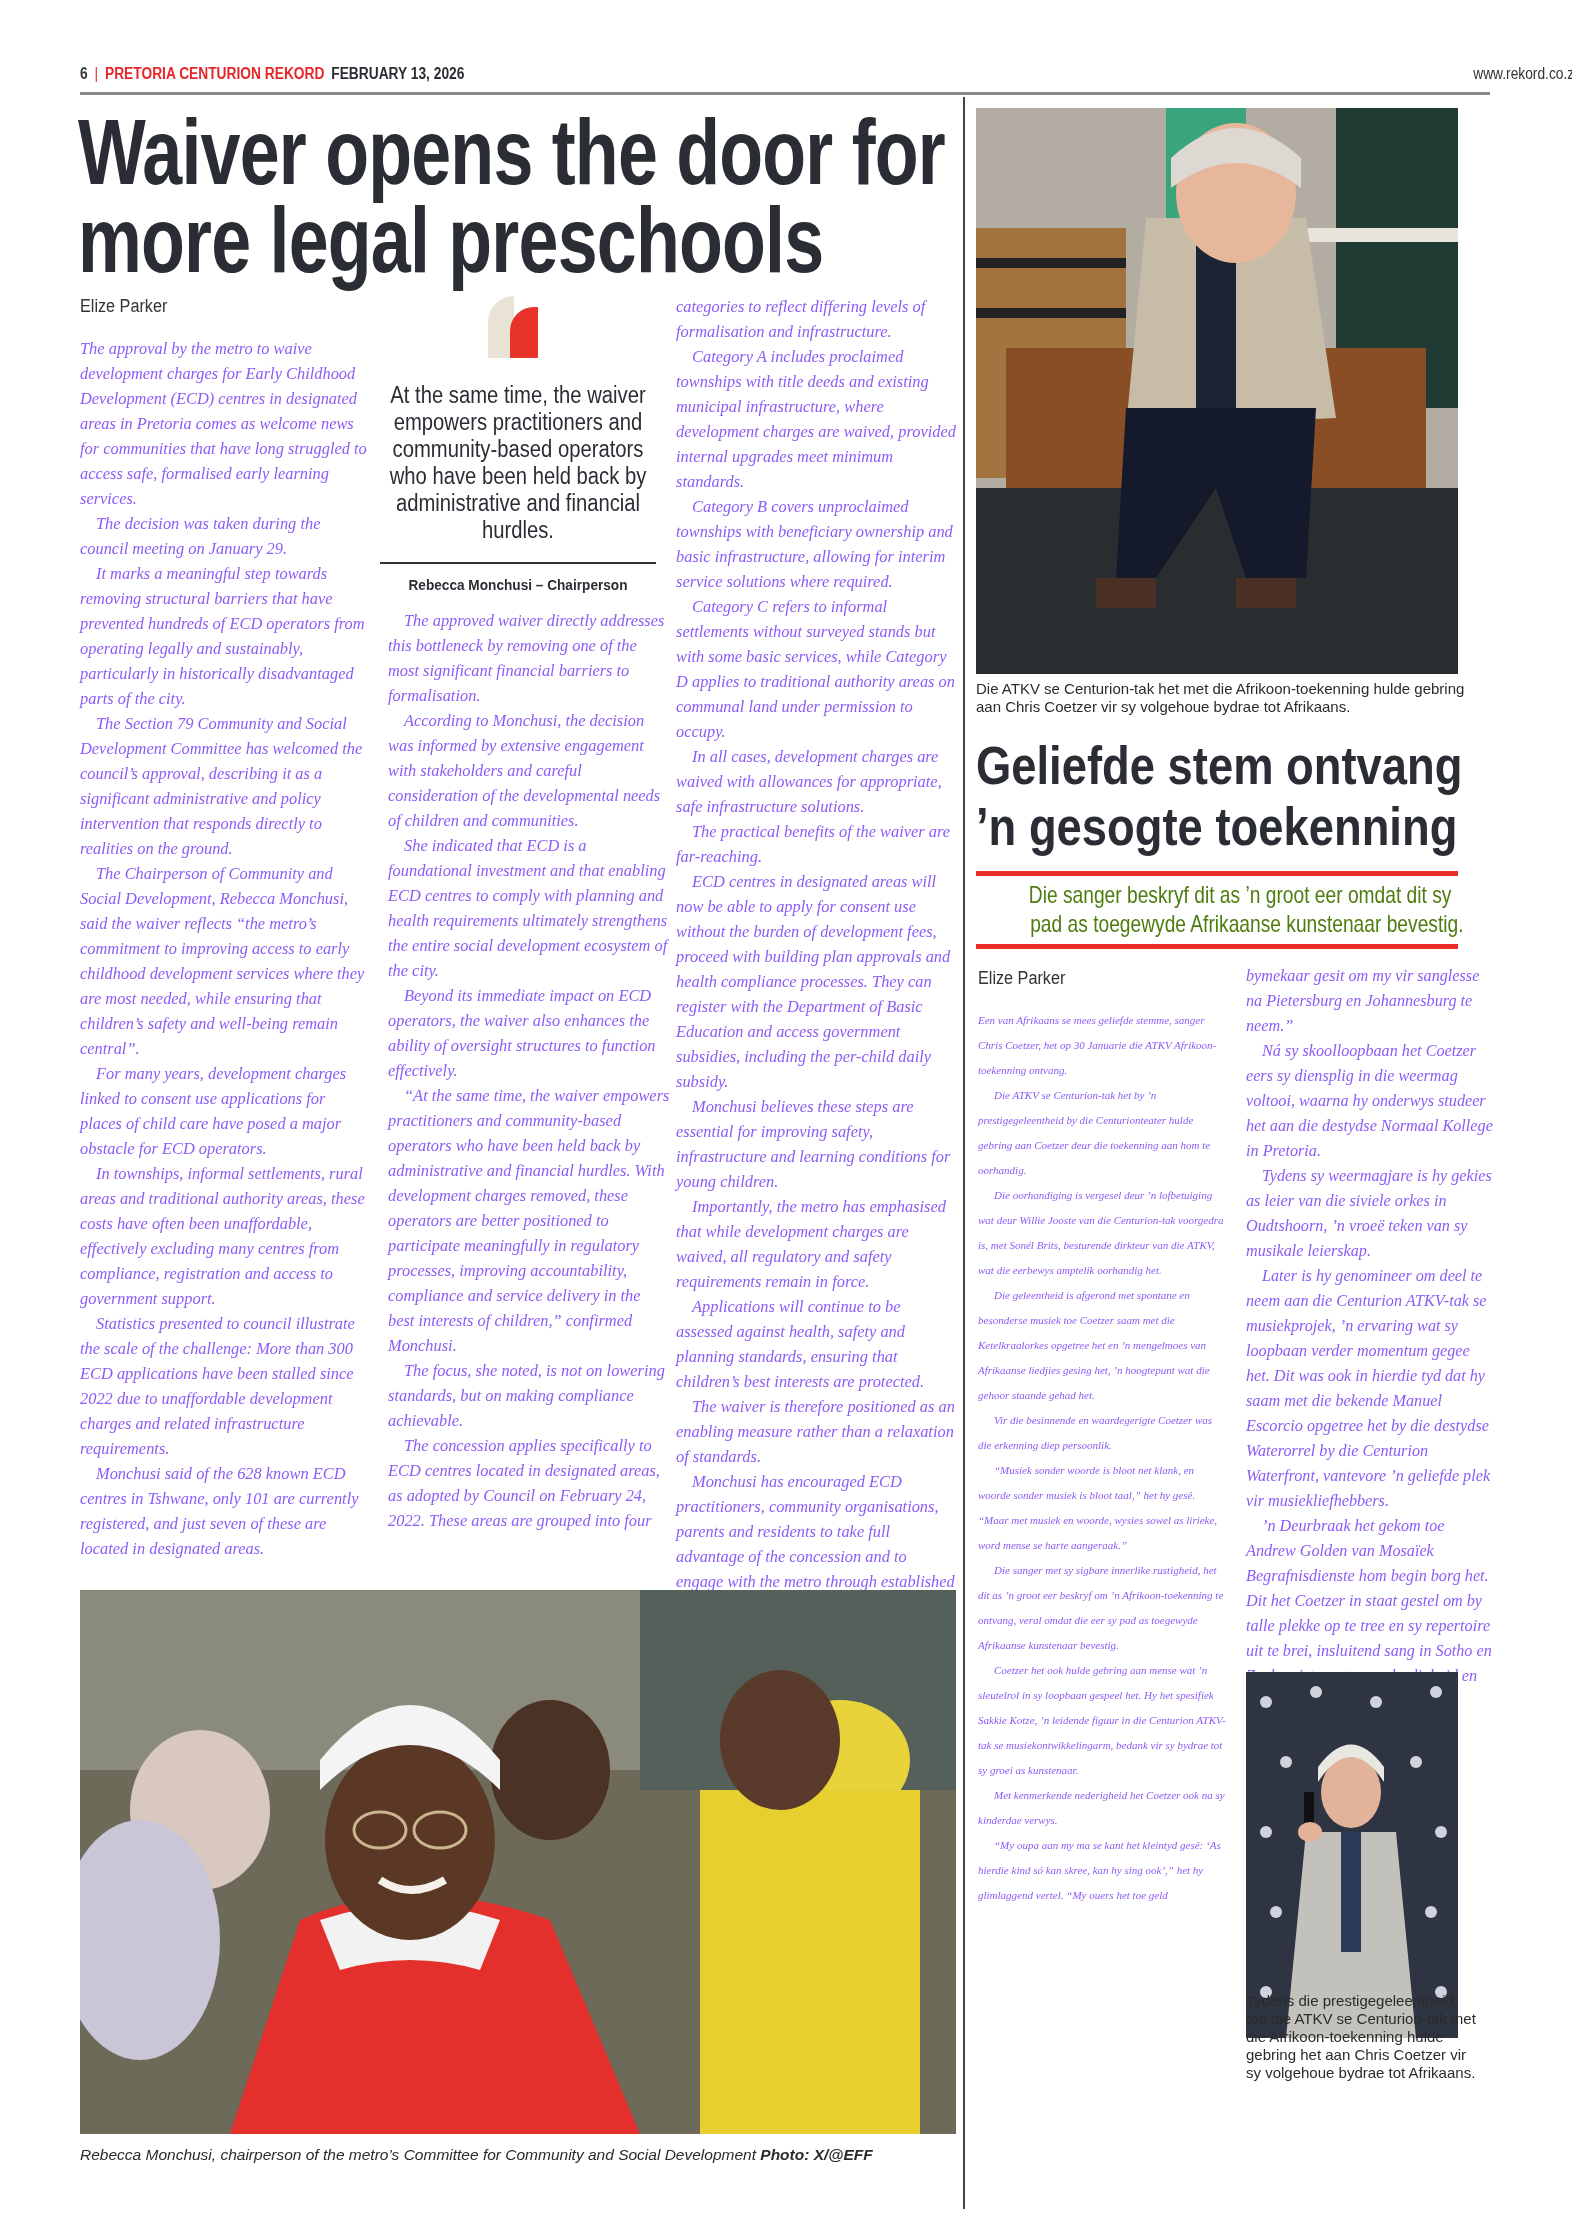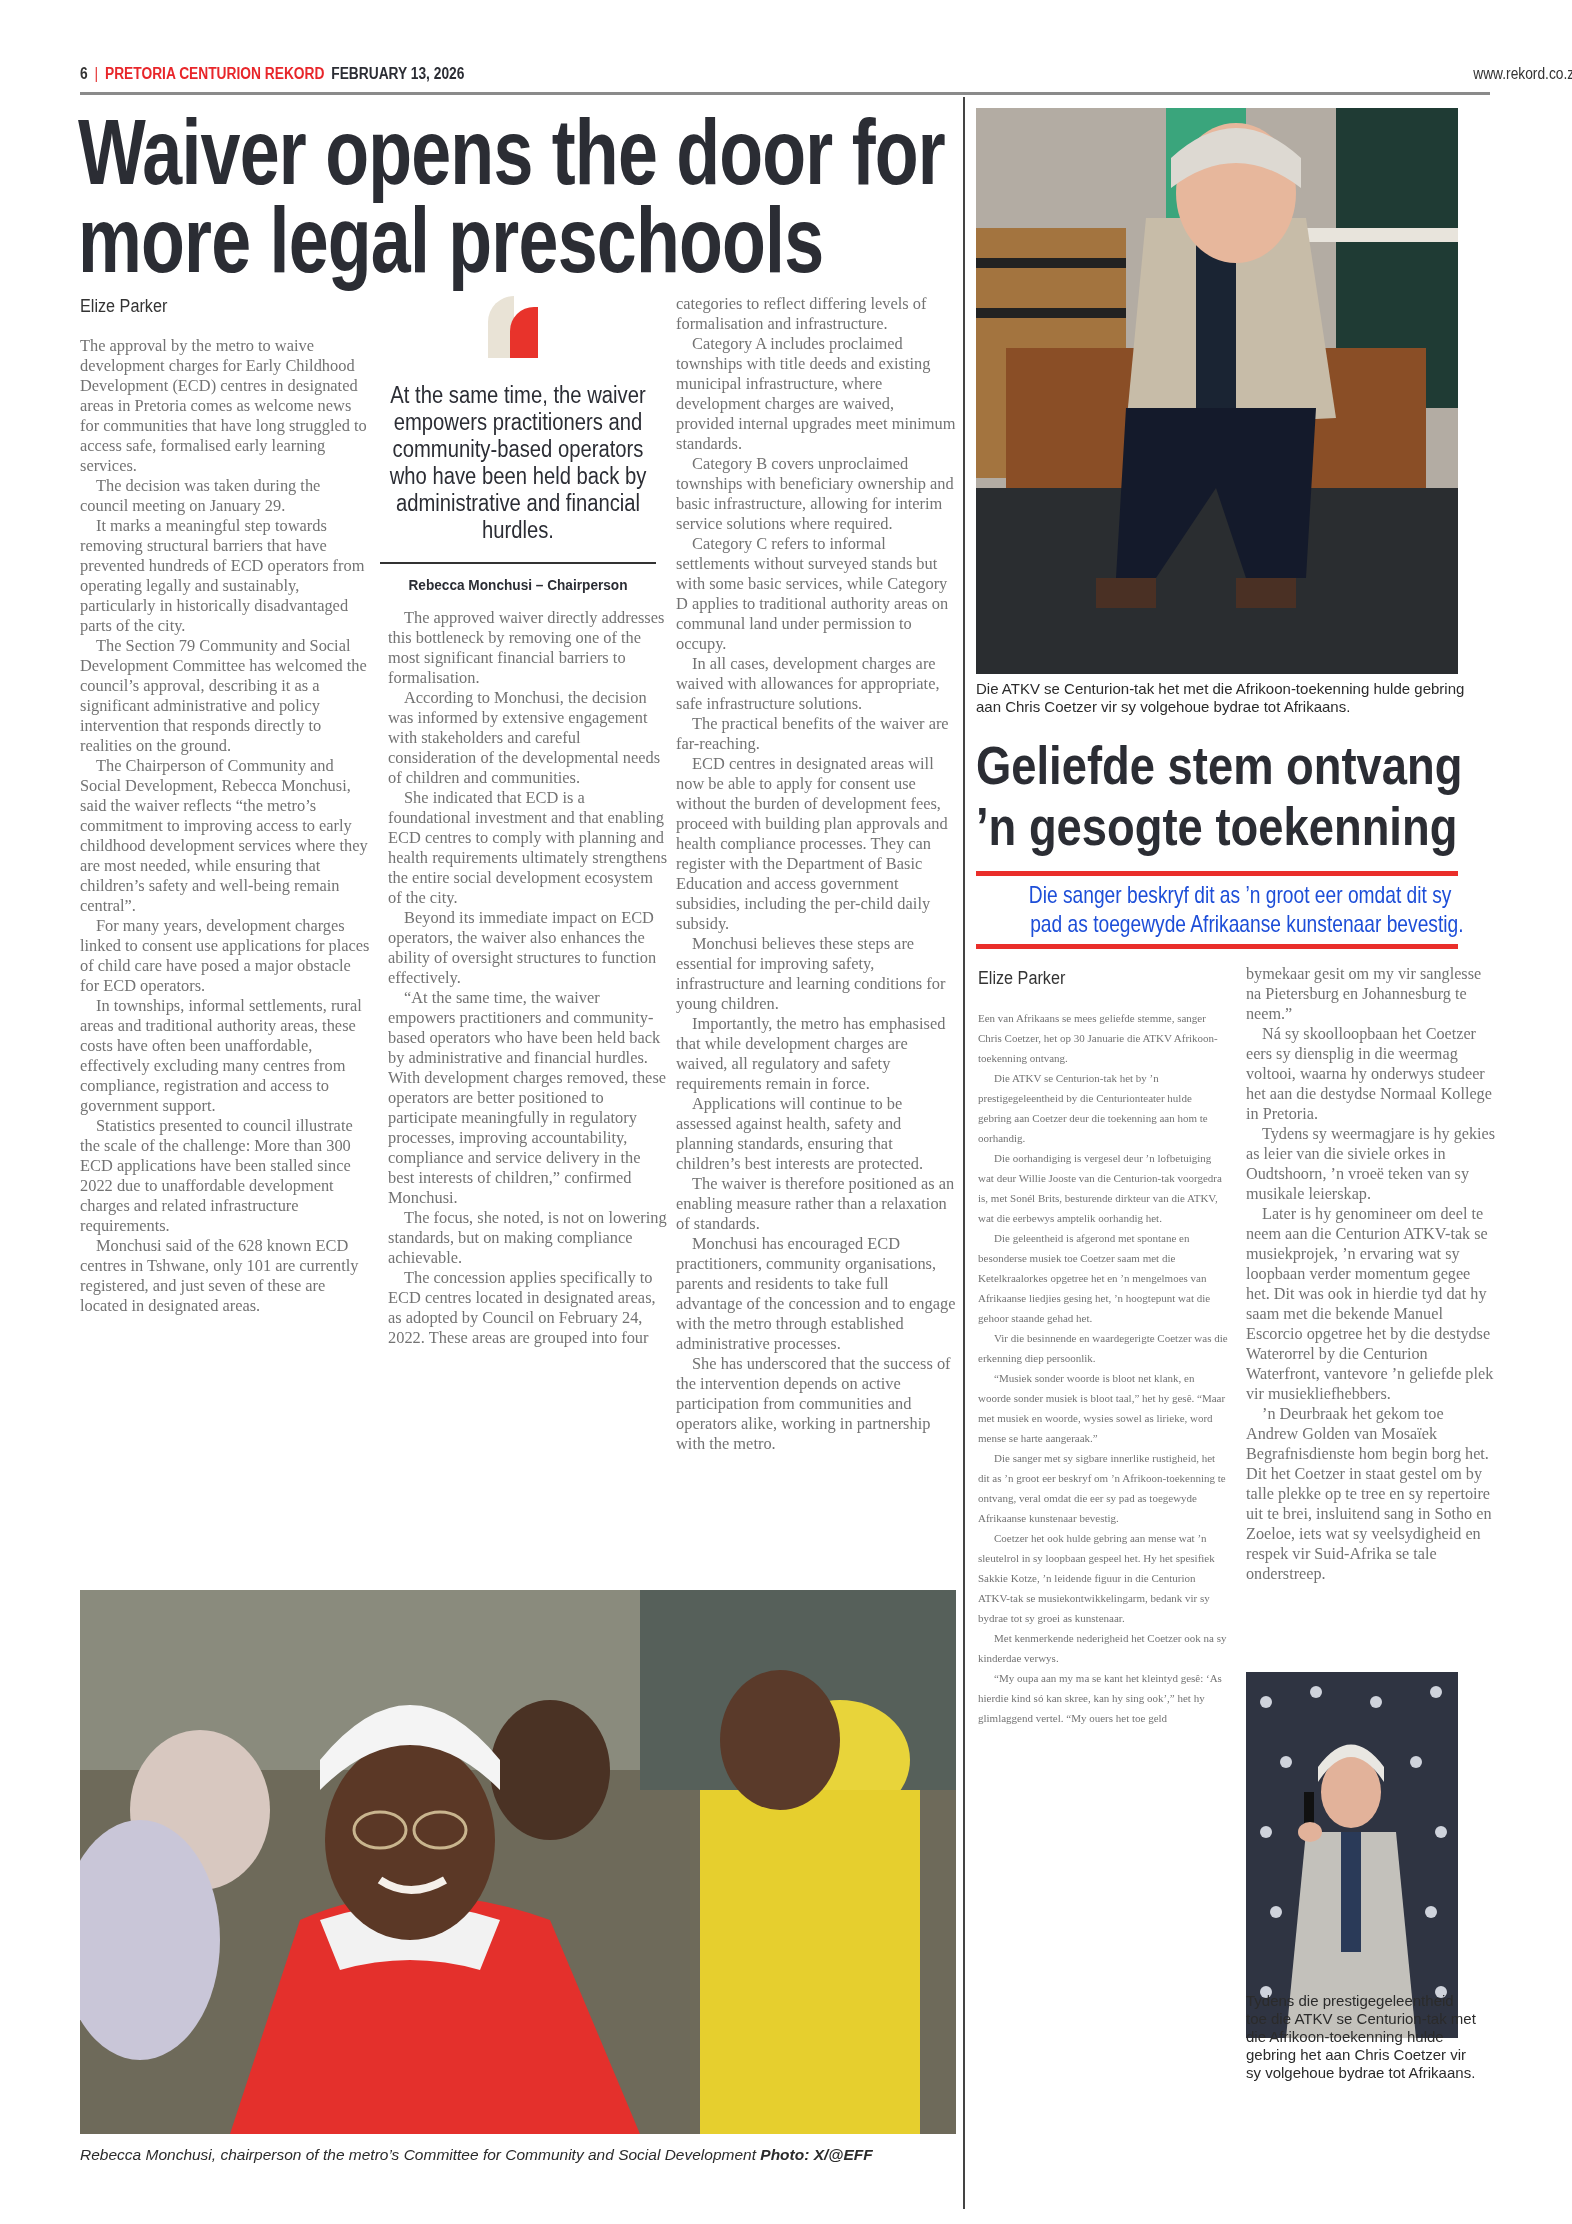--- a/index.html
+++ b/index.html
@@ -15,21 +15,21 @@
   .masthead .date { color: #2b2d34; }
   .masthead .site { position: absolute; left: 1620px; color: #333; font-weight: normal; white-space: nowrap; }
   .rule-top { position: absolute; left: 80px; top: 92px; width: 1410px; height: 3px; background: #8a8a8a; }
   .vrule { position: absolute; left: 963px; top: 97px; width: 2px; height: 2112px; background: #444; }
 
   
   .headline { position: absolute; left: 78px; top: 108px; width: 900px; font-family: "Liberation Sans", sans-serif; font-weight: bold; font-size: 92px; line-height: 88px; color: #2b2d34; letter-spacing: -1px; transform: scaleX(0.78); transform-origin: left top; white-space: nowrap; }
 
   .byline { position: absolute; font-family: "Liberation Sans", sans-serif; font-size: 18px; color: #333; transform: scaleX(0.9); transform-origin: left top; }
 
-  .col { position: absolute; font-size: 16.4px; line-height: 20px; color: #737373; }
+  .col { position: absolute; font-size: 16.4px; line-height: 25px; color: #8b5cf6; font-style: italic; }
   .col p { text-indent: 16px; }
   .col p.first { text-indent: 0; }
 
   
   .pullquote { position: absolute; left: 378px; top: 296px; width: 280px; text-align: center; }
   .quote-mark { position: relative; width: 60px; height: 64px; margin: 0 auto 22px auto; }
   .quote-mark .back { position: absolute; left: 0; top: 0; width: 26px; height: 62px; background: #e9e3d6; border-radius: 26px 0 0 0; }
   .quote-mark .front { position: absolute; left: 22px; top: 11px; width: 28px; height: 51px; background: #e8332b; border-radius: 24px 0 0 0; }
   .pq-text { font-family: "Liberation Sans", sans-serif; font-size: 23px; line-height: 27px; color: #2b2d34; transform: scaleX(0.88); transform-origin: center top; width: 318px; margin-left: -19px; }
   .pq-rule { height: 2px; background: #333; margin-top: 18px; width: 276px; margin-left: 2px; }
@@ -37,21 +37,21 @@
 
   
   .photo { position: absolute; overflow: hidden; }
   .photo svg { display: block; width: 100%; height: 100%; }
   .caption { position: absolute; font-family: "Liberation Sans", sans-serif; font-size: 15px; line-height: 18px; color: #2b2b2b; }
   .caption b { font-weight: bold; }
 
   
   .af-head { position: absolute; left: 976px; top: 735px; width: 600px; font-family: "Liberation Sans", sans-serif; font-size: 54px; line-height: 61px; color: #2b2d34; transform: scaleX(0.84); transform-origin: left top; white-space: nowrap; }
   .red-rule { position: absolute; left: 976px; width: 482px; height: 5px; background: #ea2e2a; }
-  .af-deck { position: absolute; left: 976px; top: 880px; width: 482px; text-align: center; font-family: "Liberation Sans", sans-serif; font-size: 24px; line-height: 29px; color: #1d4ed8; }
+  .af-deck { position: absolute; left: 976px; top: 880px; width: 482px; text-align: center; font-family: "Liberation Sans", sans-serif; font-size: 24px; line-height: 29px; color: #4d7c0f; }
   .af-deck span { display: inline-block; transform: scaleX(0.8); transform-origin: center top; white-space: nowrap; }
 </style>
 </head>
 <body>
 
 <header class="masthead">
   <div class="left">
     <span class="page-no">6</span>
     <span class="sep">|</span>
     <span class="paper">PRETORIA CENTURION REKORD</span>

